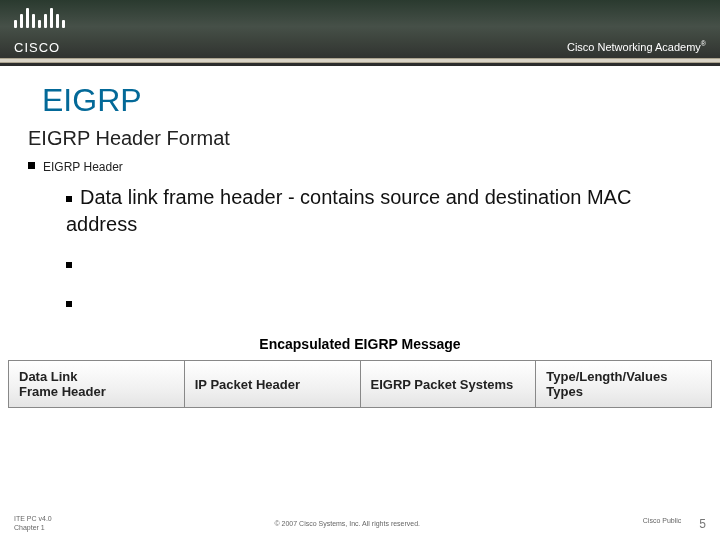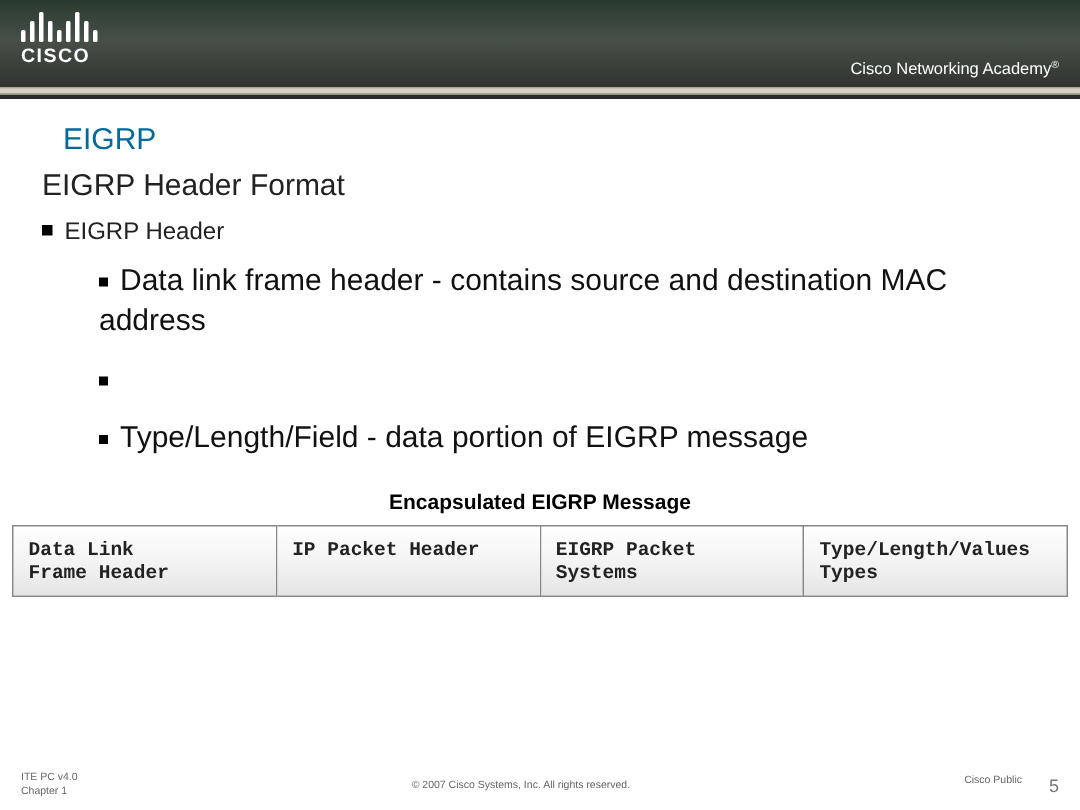--- a/index.html
+++ b/index.html
@@ -5,38 +5,38 @@
   * { margin: 0; padding: 0; box-sizing: border-box; }
   body { width: 720px; height: 540px; font-family: Arial, Helvetica, sans-serif; background: #fff; position: relative; }
   .slide { width: 720px; height: 540px; position: relative; }
 
   
   .band { position: relative; width: 100%; height: 66px; background: linear-gradient(180deg,#2a3a2f 0%,#465048 40%,#3d443d 60%,#2b2b2b 100%); overflow: hidden; }
   .band::after { content:""; position:absolute; left:0; right:0; top:58px; height:3px; background:#d9d3c6; border-top:1px solid #aba38f; border-bottom:1px solid #aba38f; }
   .logo { position: absolute; left: 14px; top: 6px; color: #fff; }
   .bars { display:flex; gap:3px; align-items:flex-end; height:22px; }
   .bars span { display:block; width:3px; background:#fff; border-radius:1px; }
-  .logo-text { font-size:13px; font-weight:bold; letter-spacing:1px; margin-top:1px; }
+  .logo-text { font-size:13px; font-weight:normal; letter-spacing:1px; margin-top:12px; }
   .academy { position:absolute; right:14px; top:40px; color:#fff; font-size:11px; }
   .academy sup { font-size:7px; }
 
   
-  .title { color:#036998; font-size:20px; font-weight:normal; margin:16px 0 8px 42px; }
+  .title { color:#036998; font-size:32px; font-weight:normal; margin:16px 0 8px 42px; }
   .subtitle { color:#222; font-size:20px; font-weight:normal; margin:8px 0 10px 28px; }
-  .h3 { color:#222; font-size:16px; margin:6px 0 10px 28px; }
+  .h3 { color:#222; font-size:12px; margin:6px 0 10px 28px; }
   .bullet-sq { display:inline-block; width:7px; height:7px; background:#000; margin-right:8px; vertical-align:2px; }
   .list { margin:0 40px 0 66px; }
   .item { font-size:20px; color:#111; line-height:1.35; margin:6px 0 12px 0; }
   .item .bullet-sq { width:6px; height:6px; }
 
   
   .encap { margin:20px 8px 0 8px; }
   .encap-title { text-align:center; font-weight:bold; font-size:14px; margin-bottom:8px; }
   .encap-row { display:flex; width:100%; }
-  .cell { flex:1; border:1px solid #888; background:linear-gradient(180deg,#fff 0%,#f1f1f1 60%,#e4e4e4 100%); padding:8px 10px; font-size:13px; font-weight:bold; color:#222; display:flex; align-items:flex-start; min-height:44px;font-family:Liberation Mono, monospace; }
+  .cell { flex:1; border:1px solid #888; background:linear-gradient(180deg,#fff 0%,#f1f1f1 60%,#e4e4e4 100%); padding:8px 10px; font-size:13px; font-weight:bold; color:#222; display:flex; align-items:center; min-height:44px; }
   .cell + .cell { border-left:none; }
 
   
   .footer { position:absolute; left:0; right:0; bottom:8px; display:flex; align-items:center; font-size:7px; color:#666; padding:0 14px; }
   .footer .left { flex:0 0 auto; line-height:1.2; }
   .footer .center { flex:1; text-align:center; }
   .footer .right { flex:0 0 auto; display:flex; gap:18px; }
   .pagenum { font-size:12px; color:#777; }
 </style>
 </head>
@@ -64,21 +64,21 @@
   </div>
 
   <div class="title">EIGRP</div>
   <div class="subtitle">EIGRP Header Format</div>
   <div class="h3">
     <span class="bullet-sq"></span><span>EIGRP Header</span>
   </div>
   <div class="list">
     <div class="item"><span class="bullet-sq"></span><span>Data link frame header - contains source and destination MAC address</span></div>
     <div class="item"><span class="bullet-sq"></span></div>
-    <div class="item"><span class="bullet-sq"></span><span>Type/Length/Field - data portion of EIGRP message</span></div>
+    <div class="item"><span class="bullet-sq"></span></div>
   </div>
 
   <div class="encap">
     <div class="encap-title">Encapsulated EIGRP Message</div>
     <div class="encap-row">
       <div class="cell">
           <span style="white-space:pre-line">Data Link
 Frame Header</span>
         </div>
       <div class="cell">

